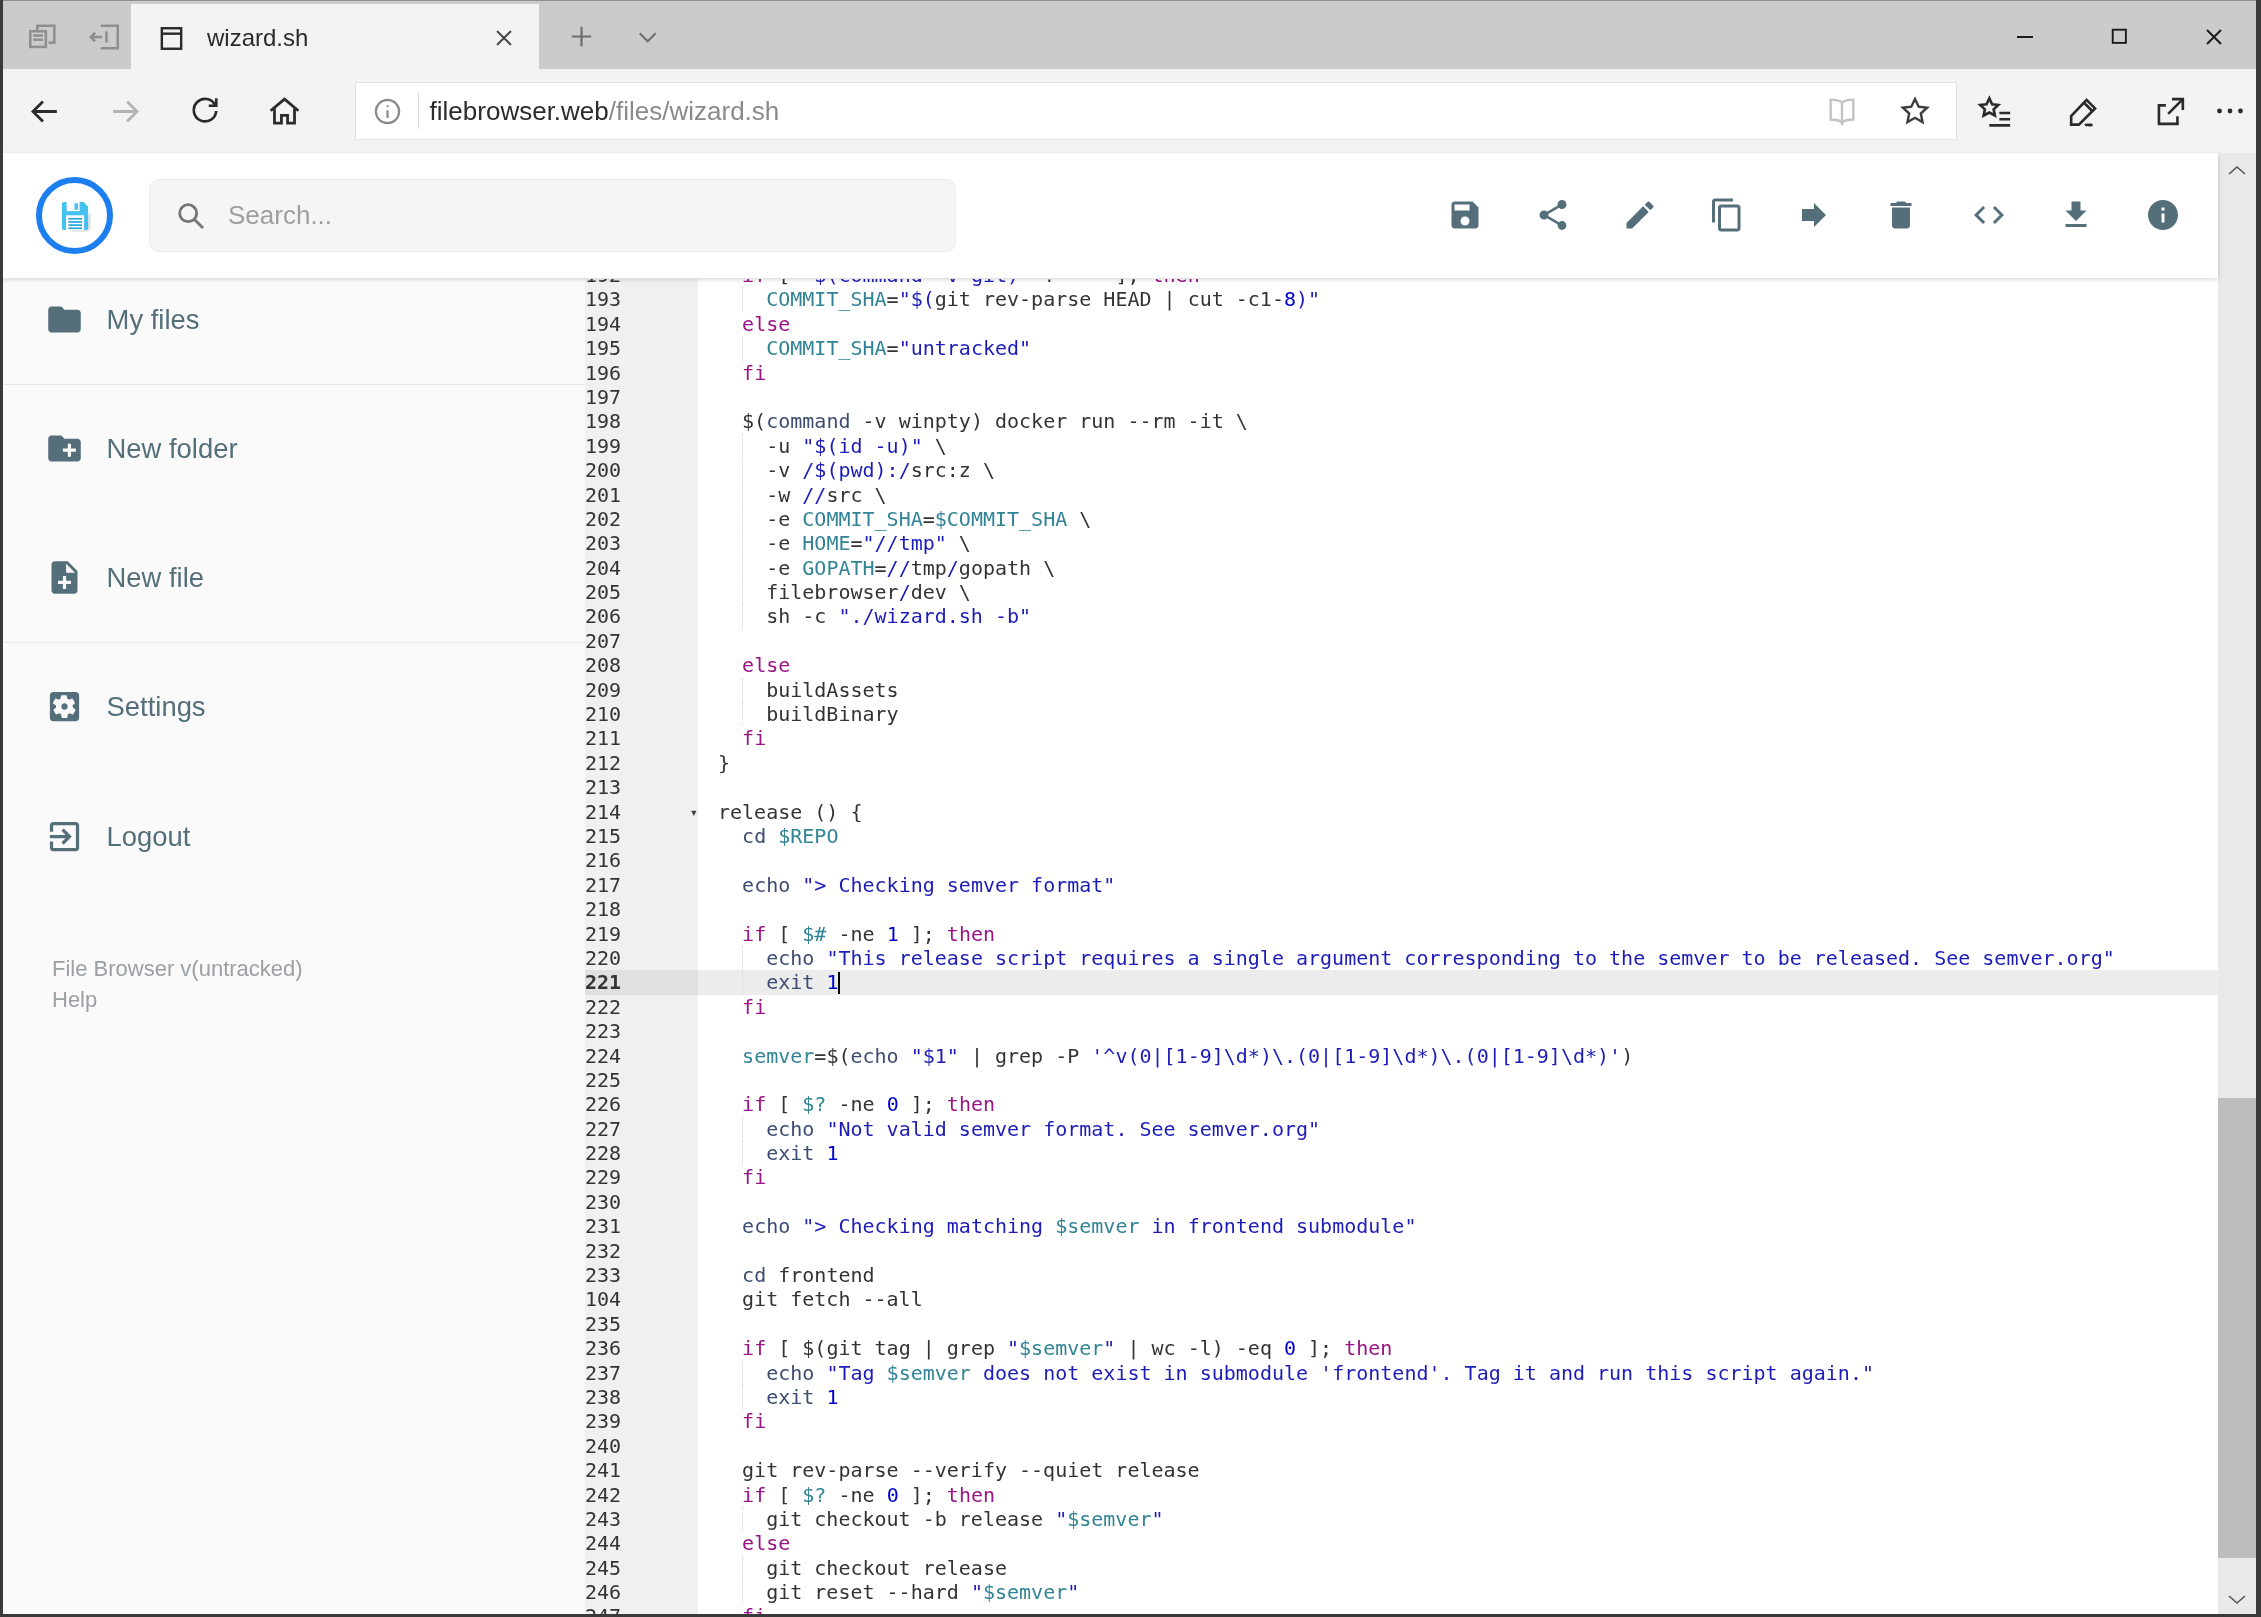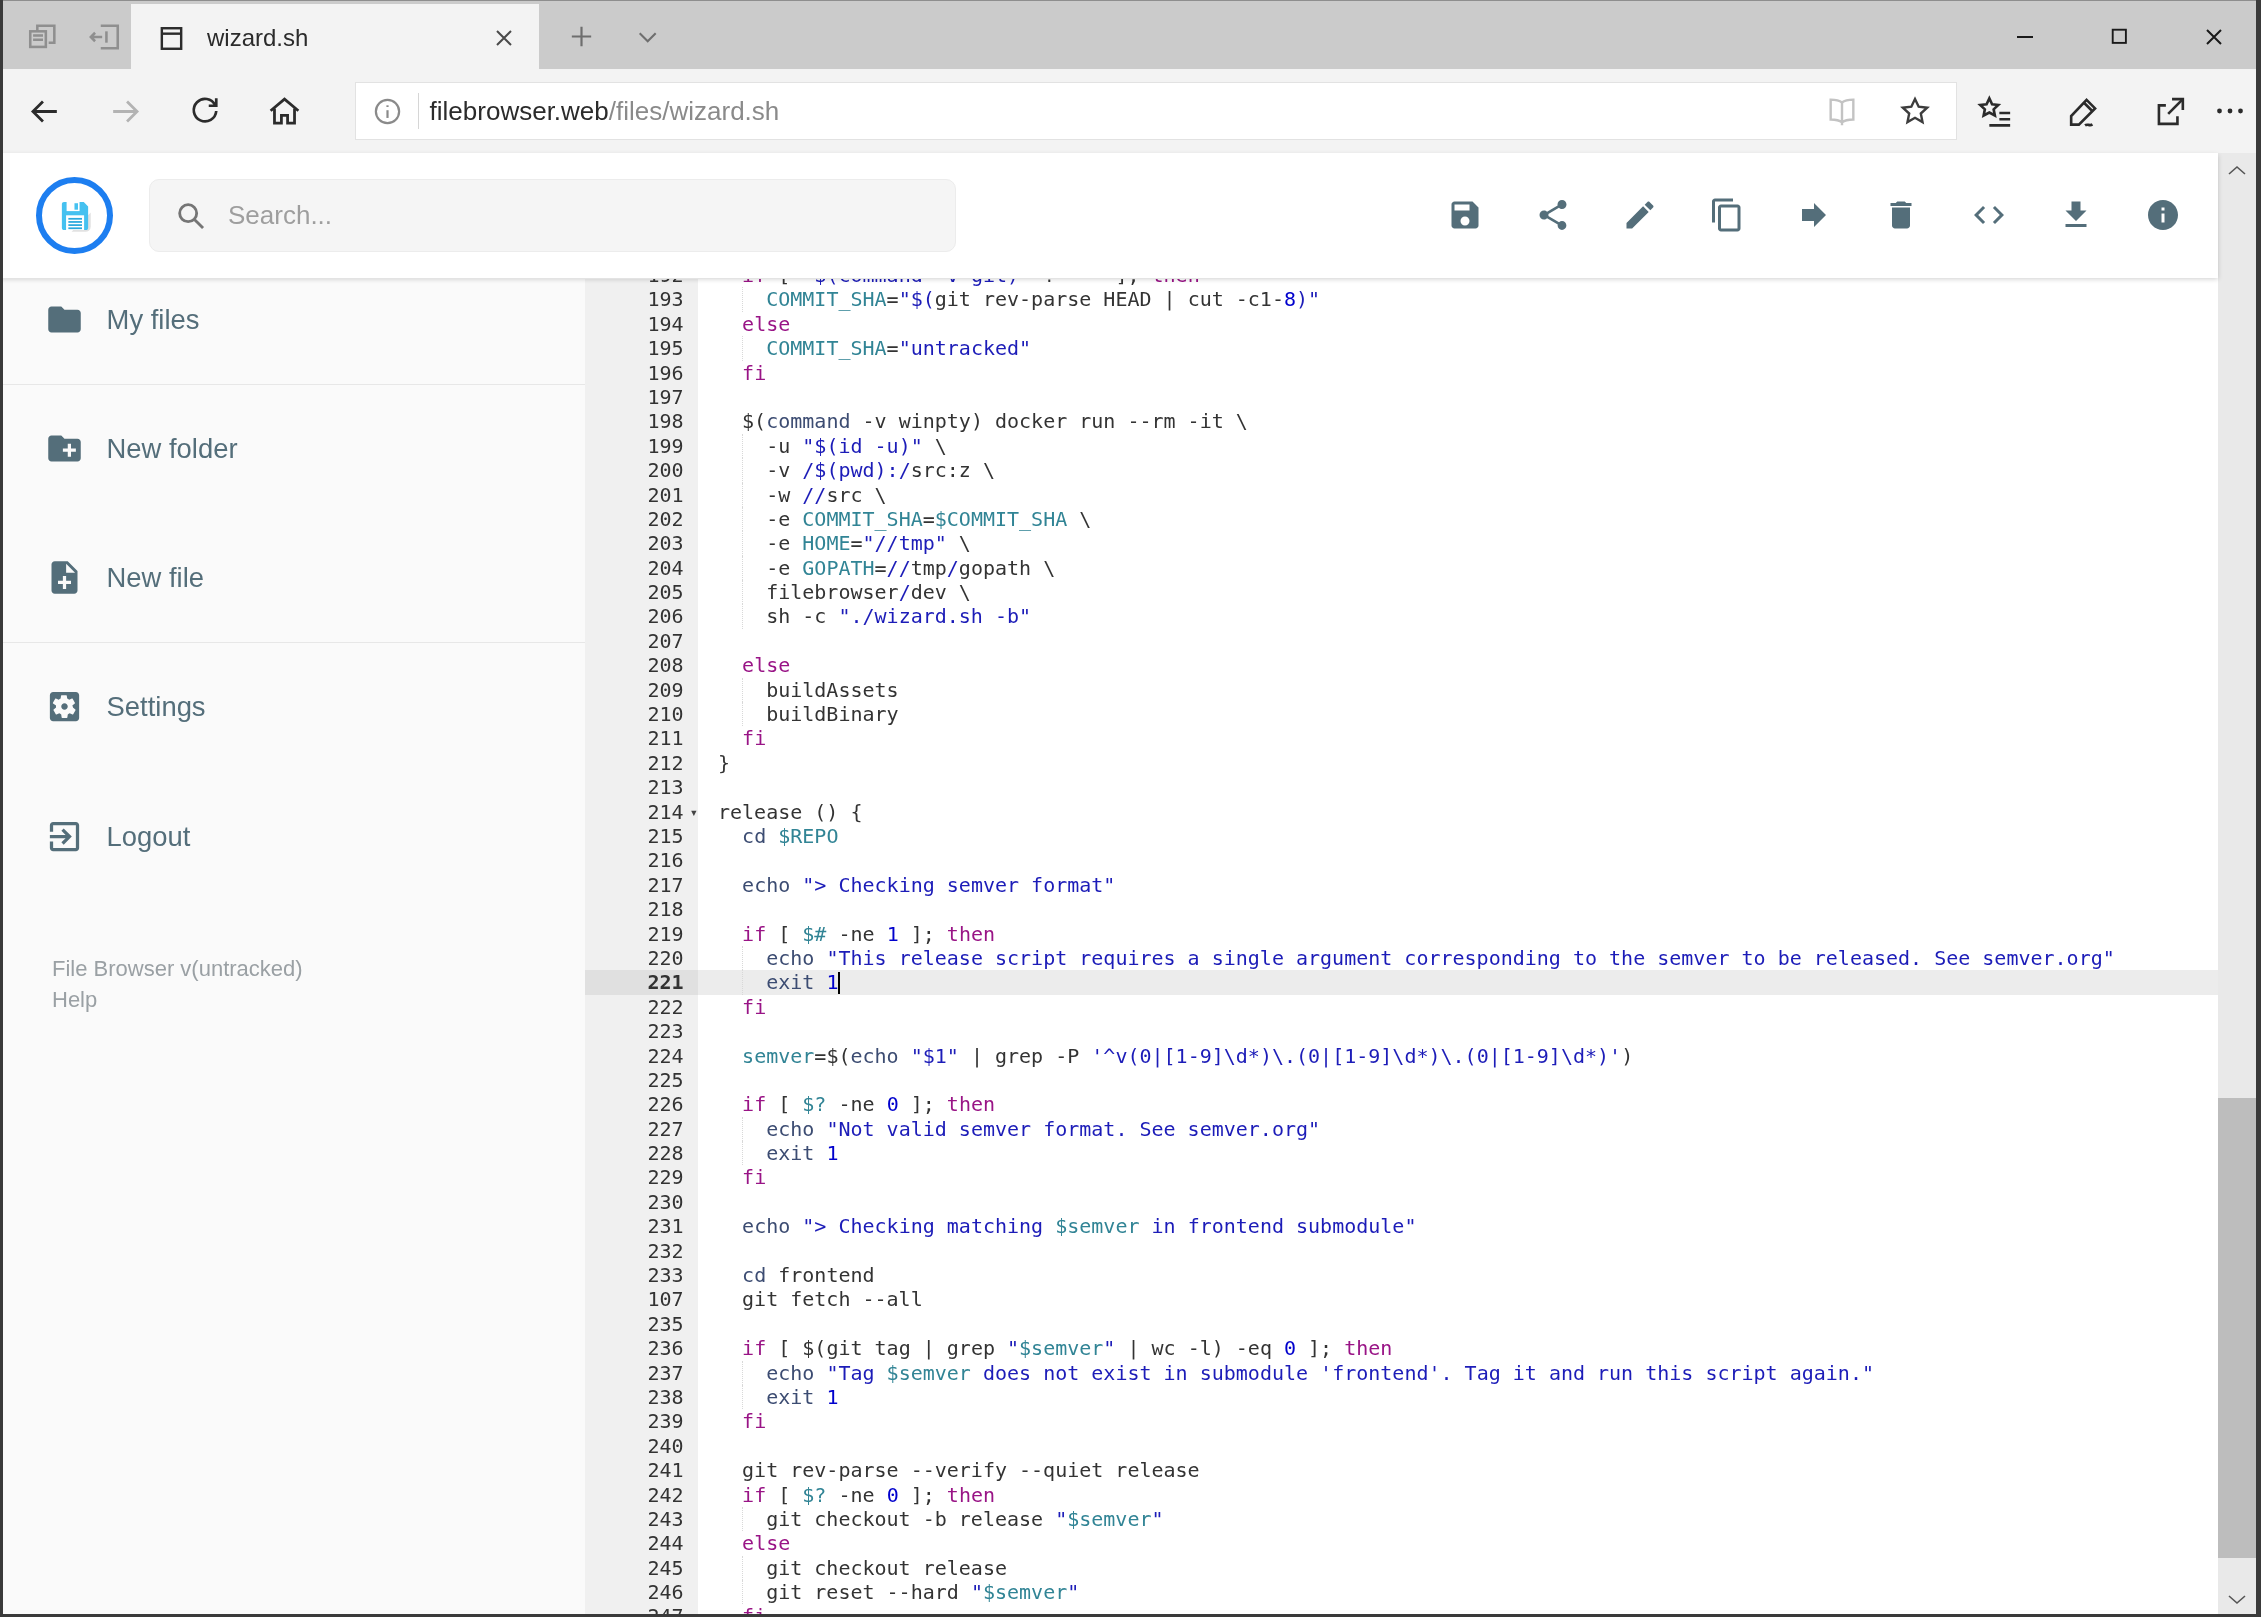--- a/index.html
+++ b/index.html
@@ -41,21 +41,21 @@
   .side-item{position:absolute;left:0;width:585px;height:97px;display:flex;align-items:center;cursor:pointer;color:var(--slate,#546E7A);}
   .side-item .icon{margin-left:45px;width:39px;height:39px;}
   .side-item .lbl{margin-left:22.6px;font-size:27.4px;}
   .divider{position:absolute;left:0;width:585px;height:0.8px;background:#e7e7e7;}
   .side-foot{position:absolute;left:52px;font-size:22px;color:#9aa0a4;line-height:31px;}
 
   
   .editor{position:absolute;left:585px;top:279px;width:1633px;height:1338px;background:#fff;overflow:hidden;}
   .code-inner{position:absolute;left:0;top:-16px;width:1633px;}
   .code-row{display:flex;height:24.4px;line-height:24.4px;font-family:"DejaVu Sans Mono",monospace;font-size:20px;}
-  .gutter-cell{width:113px;box-sizing:border-box;background:#f0f0f0;color:#333;text-align:right;
+  .gutter-cell{width:113px;box-sizing:border-box;background:#f0f0f0;color:#333;
                padding-right:14.5px;flex:none;position:relative;}
   .code-cell{flex:1;padding-left:20px;white-space:pre;position:relative;}
   .code-row.active .gutter-cell{background:#e0e0e0;font-weight:bold;}
   .code-row.active .code-cell{background:#ececec;}
   .fold{position:absolute;right:0px;top:0.8px;font-size:13.7px;color:#444;}
   .guide{position:absolute;top:0;height:100%;border-left:0.8px dotted #d8d8d8;}
   .cursor{position:absolute;top:1.6px;width:1.6px;height:22px;background:#000;}
   .c-t{color:var(--tok-t,#333);} .c-k{color:var(--tok-k,#991486);} .c-s{color:var(--tok-s,#1C1CB8);}
   .c-v{color:var(--tok-v,#318495);} .c-n{color:var(--tok-n,#0000CD);} .c-b{color:var(--tok-b,#3C4C72);}
 
@@ -486,21 +486,21 @@
         </div>
         <div class="code-row">
           <div class="gutter-cell">232</div>
           <div class="code-cell"></div>
         </div>
         <div class="code-row">
           <div class="gutter-cell">233</div>
           <div class="code-cell"><span class="c-t">  </span><span class="c-b">cd</span><span class="c-t"> frontend</span></div>
         </div>
         <div class="code-row">
-          <div class="gutter-cell">107</div>
+          <div class="gutter-cell">104</div>
           <div class="code-cell"><span class="c-t">  git fetch --all</span></div>
         </div>
         <div class="code-row">
           <div class="gutter-cell">235</div>
           <div class="code-cell"></div>
         </div>
         <div class="code-row">
           <div class="gutter-cell">236</div>
           <div class="code-cell"><span class="c-t">  </span><span class="c-k">if</span><span class="c-t"> [ $(git tag | grep </span><span class="c-s">"</span><span class="c-v">$semver</span><span class="c-s">"</span><span class="c-t"> | wc -l) -eq </span><span class="c-n">0</span><span class="c-t"> ]; </span><span class="c-k">then</span></div>
         </div>

